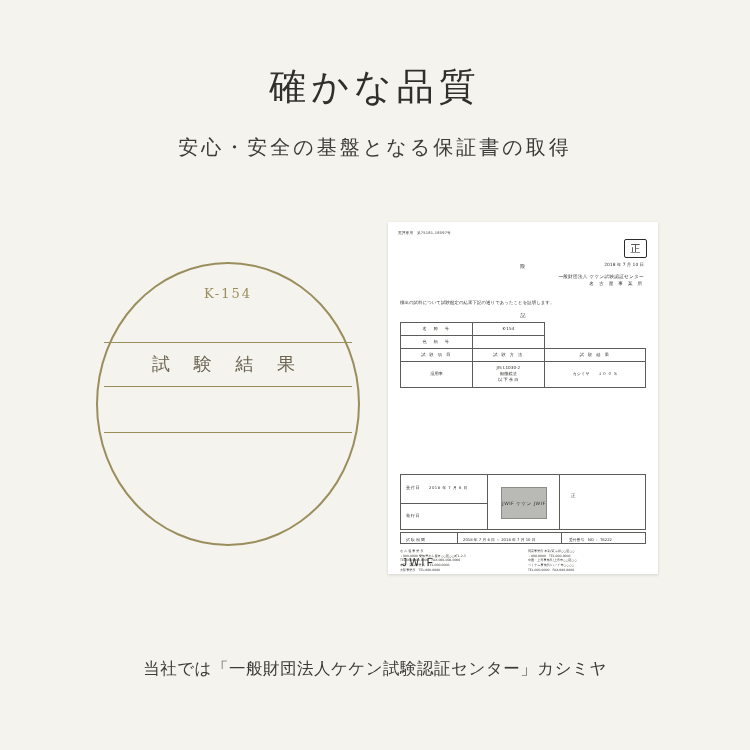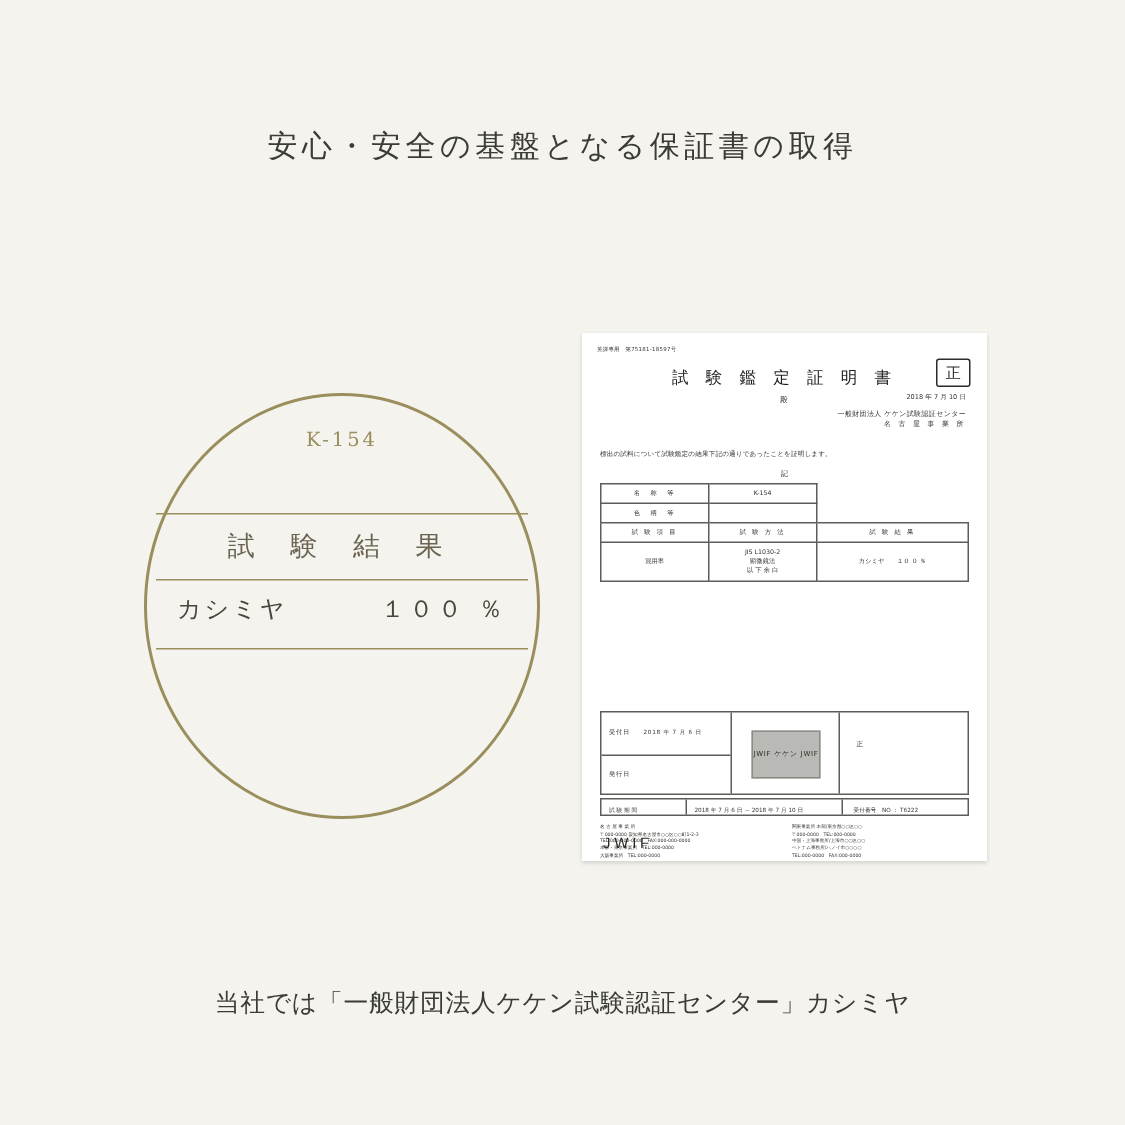--- a/index.html
+++ b/index.html
@@ -332,38 +332,34 @@
     letter-spacing: 0.5px;
     color: #3a3a36;
   }
 </style>
 </head>
 <body>
 
 <div class="page">
 
   <div class="heading-block">
+    <h1 class="title-main">確かな品質</h1>
     <h2 class="title-sub">安心・安全の基盤となる保証書の取得</h2>
   </div>
 
   <div class="stamp">
     <div class="stamp-top">K-154</div>
     <div class="stamp-rule r1"></div>
     <div class="stamp-label">試 験 結 果</div>
     <div class="stamp-rule r2"></div>
-    <div class="stamp-result">
-      <span>カシミヤ</span>
-      <span class="val">１００ ％</span>
-    </div>
     <div class="stamp-rule r3"></div>
   </div>
 
   <div class="cert">
     <div class="cert-topline">英譯専用　第75181-18597号</div>
-    <div class="cert-title">試 験 鑑 定 証 明 書</div>
     <div class="cert-seal">正</div>
     <div class="cert-to">殿</div>
     <div class="cert-date">2018 年 7 月 10 日</div>
     <div class="cert-issuer">
       <div class="org">一般財団法人 ケケン試験認証センター</div>
       <div class="office">名 古 屋 事 業 所</div>
     </div>
     <div class="cert-statement">標出の試料について試験鑑定の結果下記の通りであったことを証明します。</div>
     <div class="cert-kiji">記</div>
 

